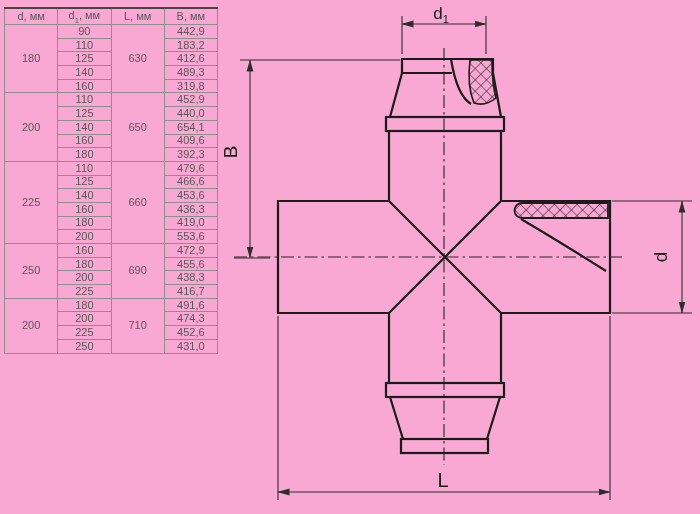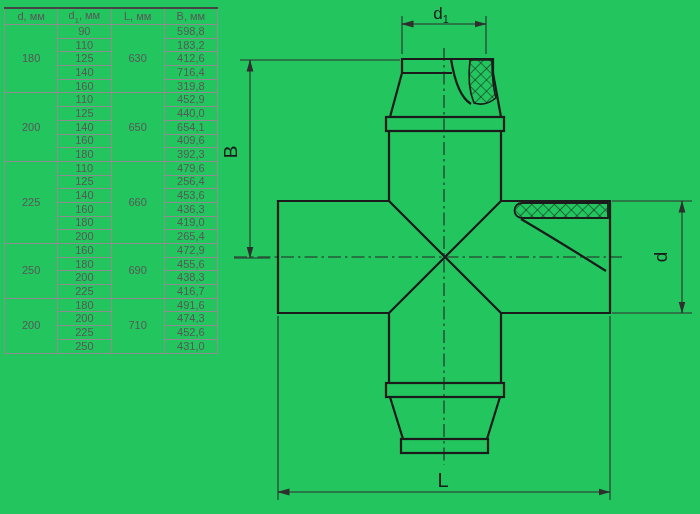--- a/index.html
+++ b/index.html
@@ -1,16 +1,16 @@
 <!DOCTYPE html>
 <html><head>
 <meta charset="utf-8">
 <style>
   html,body{margin:0;padding:0;background:#fff;}
-  .canvas{position:relative;width:700px;height:514px;background:#22c55e;
+  .canvas{position:relative;width:700px;height:514px;background:#f9a8d4;
           font-family:"Liberation Sans",sans-serif;overflow:hidden;}
   
   table.spec{position:absolute;left:4px;top:7px;width:214px;border-collapse:collapse;
              table-layout:fixed;border:1px solid #5a5a5a;border-top:2px solid #454545;
              color:#585858;}
   table.spec th,table.spec td{border:1px solid #8e8e8e;text-align:center;vertical-align:middle;
              padding:0;font-weight:normal;font-size:11px;line-height:1;}
   table.spec th{height:15px;}
   table.spec td{height:12.7px;}
   table.spec sub{font-size:7.5px;position:relative;top:1px;}
@@ -33,33 +33,33 @@
           <th><span>d</span><sub>1</sub><span>, мм</span></th>
           <th><span>L</span><span>, мм</span></th>
           <th><span>B</span><span>, мм</span></th>
         </tr>
     </thead>
     <tbody id="spec-body">
         <tr>
           <td rowspan="5">180</td>
           <td>90</td>
           <td rowspan="5">630</td>
-          <td>598,8</td>
+          <td>442,9</td>
         </tr>
         <tr>
           <td>110</td>
           <td>183,2</td>
         </tr>
         <tr>
           <td>125</td>
           <td>412,6</td>
         </tr>
         <tr>
           <td>140</td>
-          <td>716,4</td>
+          <td>489,3</td>
         </tr>
         <tr>
           <td>160</td>
           <td>319,8</td>
         </tr>
         <tr>
           <td rowspan="5">200</td>
           <td>110</td>
           <td rowspan="5">650</td>
           <td>452,9</td>
@@ -81,37 +81,37 @@
           <td>392,3</td>
         </tr>
         <tr>
           <td rowspan="6">225</td>
           <td>110</td>
           <td rowspan="6">660</td>
           <td>479,6</td>
         </tr>
         <tr>
           <td>125</td>
-          <td>256,4</td>
+          <td>466,6</td>
         </tr>
         <tr>
           <td>140</td>
           <td>453,6</td>
         </tr>
         <tr>
           <td>160</td>
           <td>436,3</td>
         </tr>
         <tr>
           <td>180</td>
           <td>419,0</td>
         </tr>
         <tr>
           <td>200</td>
-          <td>265,4</td>
+          <td>553,6</td>
         </tr>
         <tr>
           <td rowspan="4">250</td>
           <td>160</td>
           <td rowspan="4">690</td>
           <td>472,9</td>
         </tr>
         <tr>
           <td>180</td>
           <td>455,6</td>

